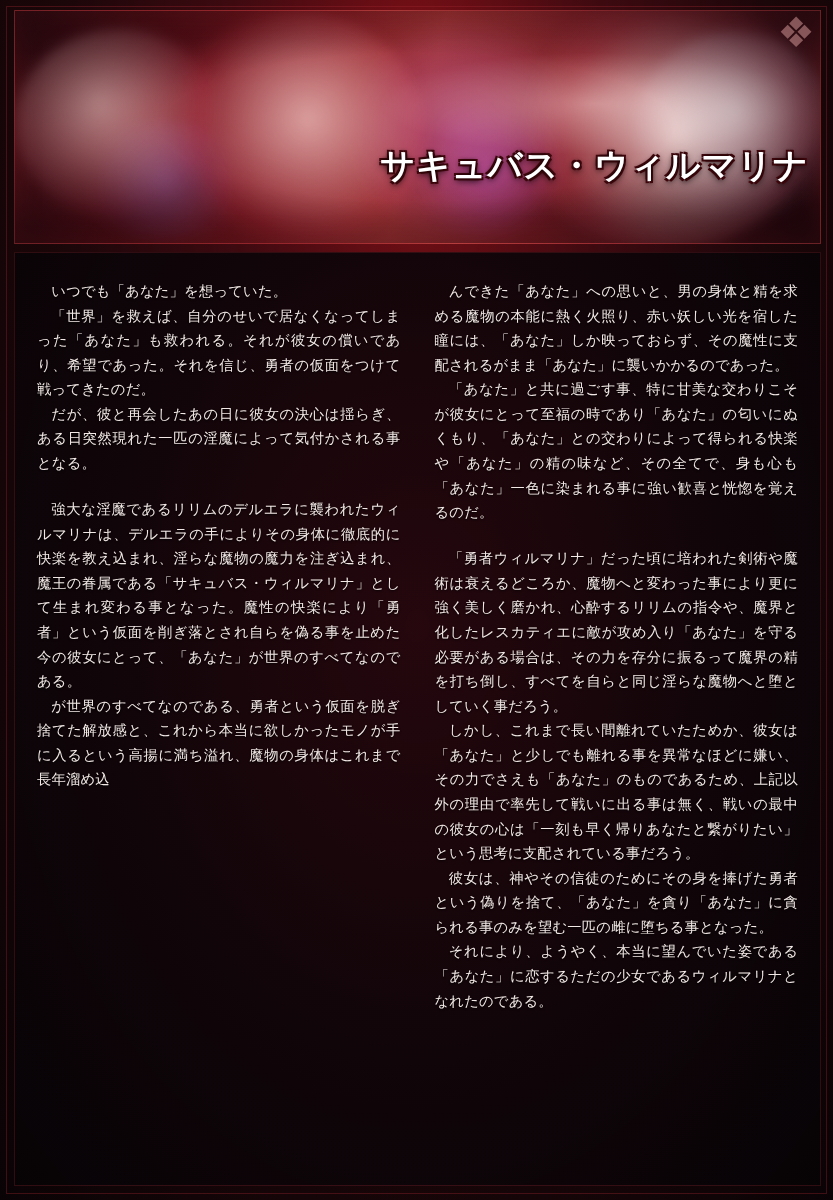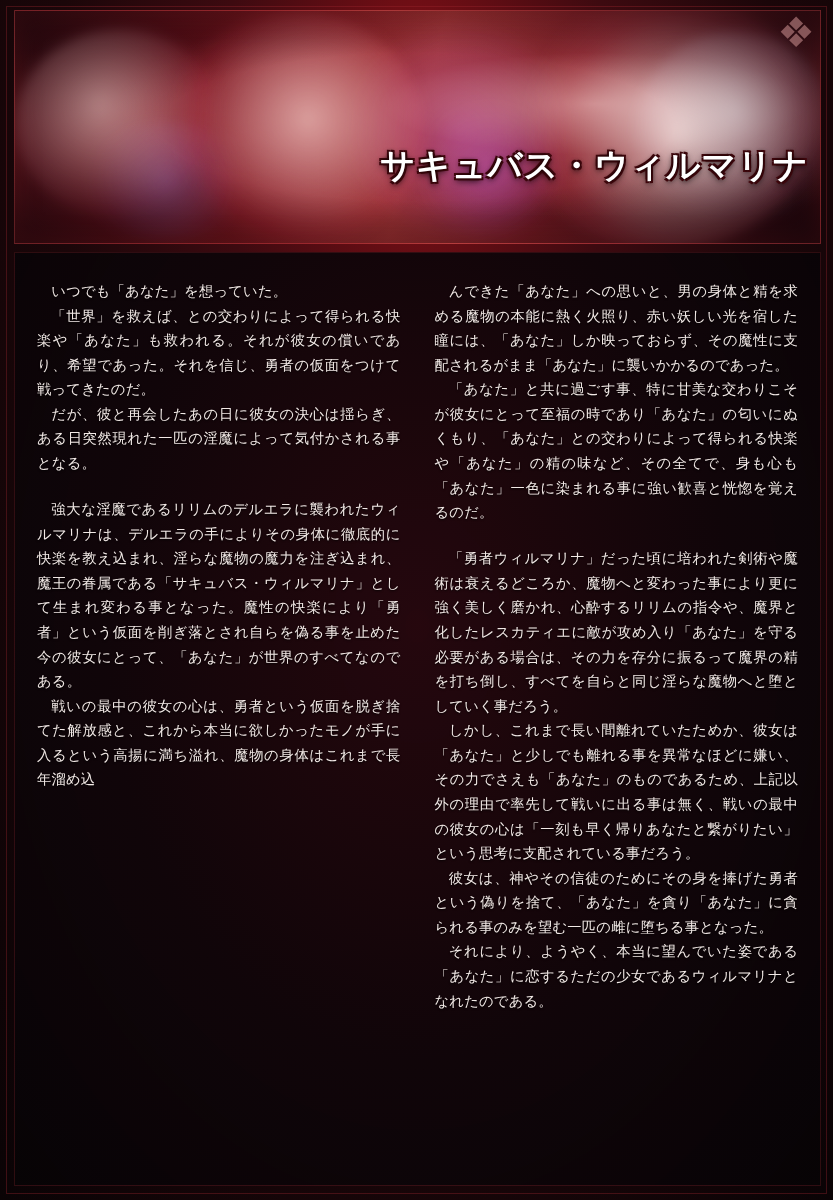--- a/index.html
+++ b/index.html
@@ -182,24 +182,24 @@
     <div class="title-main">サキュバス・ウィルマリナ</div>
   </div>
 
   <div class="ornament orn-tr">❖</div>
   <div class="ornament orn-br">❖</div>
 
   <div class="body-area">
     <div class="columns">
       <div class="col" id="col-left">
           <p>いつでも「あなた」を想っていた。</p>
-          <p>「世界」を救えば、との交わりによって得られる快楽や「あなた」も救われる。それが彼女の償いであり、希望であった。それを信じ、勇者の仮面をつけて戦ってきたのだ。</p>
+          <p>「世界」を救えば、自分のせいで居なくなってしまった「あなた」も救われる。それが彼女の償いであり、希望であった。それを信じ、勇者の仮面をつけて戦ってきたのだ。</p>
           <p>だが、彼と再会したあの日に彼女の決心は揺らぎ、ある日突然現れた一匹の淫魔によって気付かされる事となる。</p>
           <p class="gap">強大な淫魔であるリリムのデルエラに襲われたウィルマリナは、デルエラの手によりその身体に徹底的に快楽を教え込まれ、淫らな魔物の魔力を注ぎ込まれ、魔王の眷属である「サキュバス・ウィルマリナ」として生まれ変わる事となった。魔性の快楽により「勇者」という仮面を削ぎ落とされ自らを偽る事を止めた今の彼女にとって、「あなた」が世界のすべてなのである。</p>
-          <p>戦いの最中の彼女の心は、勇者という仮面を脱ぎ捨てた解放感と、これから本当に欲しかったモノが手に入るという高揚に満ち溢れ、魔物の身体はこれまで長年溜め込</p>
+          <p>が世界のすべてなのである、勇者という仮面を脱ぎ捨てた解放感と、これから本当に欲しかったモノが手に入るという高揚に満ち溢れ、魔物の身体はこれまで長年溜め込</p>
         </div>
       <div class="col" id="col-right">
           <p>んできた「あなた」への思いと、男の身体と精を求める魔物の本能に熱く火照り、赤い妖しい光を宿した瞳には、「あなた」しか映っておらず、その魔性に支配されるがまま「あなた」に襲いかかるのであった。</p>
           <p>「あなた」と共に過ごす事、特に甘美な交わりこそが彼女にとって至福の時であり「あなた」の匂いにぬくもり、「あなた」との交わりによって得られる快楽や「あなた」の精の味など、その全てで、身も心も「あなた」一色に染まれる事に強い歓喜と恍惚を覚えるのだ。</p>
           <p class="gap">「勇者ウィルマリナ」だった頃に培われた剣術や魔術は衰えるどころか、魔物へと変わった事により更に強く美しく磨かれ、心酔するリリムの指令や、魔界と化したレスカティエに敵が攻め入り「あなた」を守る必要がある場合は、その力を存分に振るって魔界の精を打ち倒し、すべてを自らと同じ淫らな魔物へと堕としていく事だろう。</p>
           <p>しかし、これまで長い間離れていたためか、彼女は「あなた」と少しでも離れる事を異常なほどに嫌い、その力でさえも「あなた」のものであるため、上記以外の理由で率先して戦いに出る事は無く、戦いの最中の彼女の心は「一刻も早く帰りあなたと繋がりたい」という思考に支配されている事だろう。</p>
           <p>彼女は、神やその信徒のためにその身を捧げた勇者という偽りを捨て、「あなた」を貪り「あなた」に貪られる事のみを望む一匹の雌に堕ちる事となった。</p>
           <p>それにより、ようやく、本当に望んでいた姿である「あなた」に恋するただの少女であるウィルマリナとなれたのである。</p>
         </div>
     </div>

